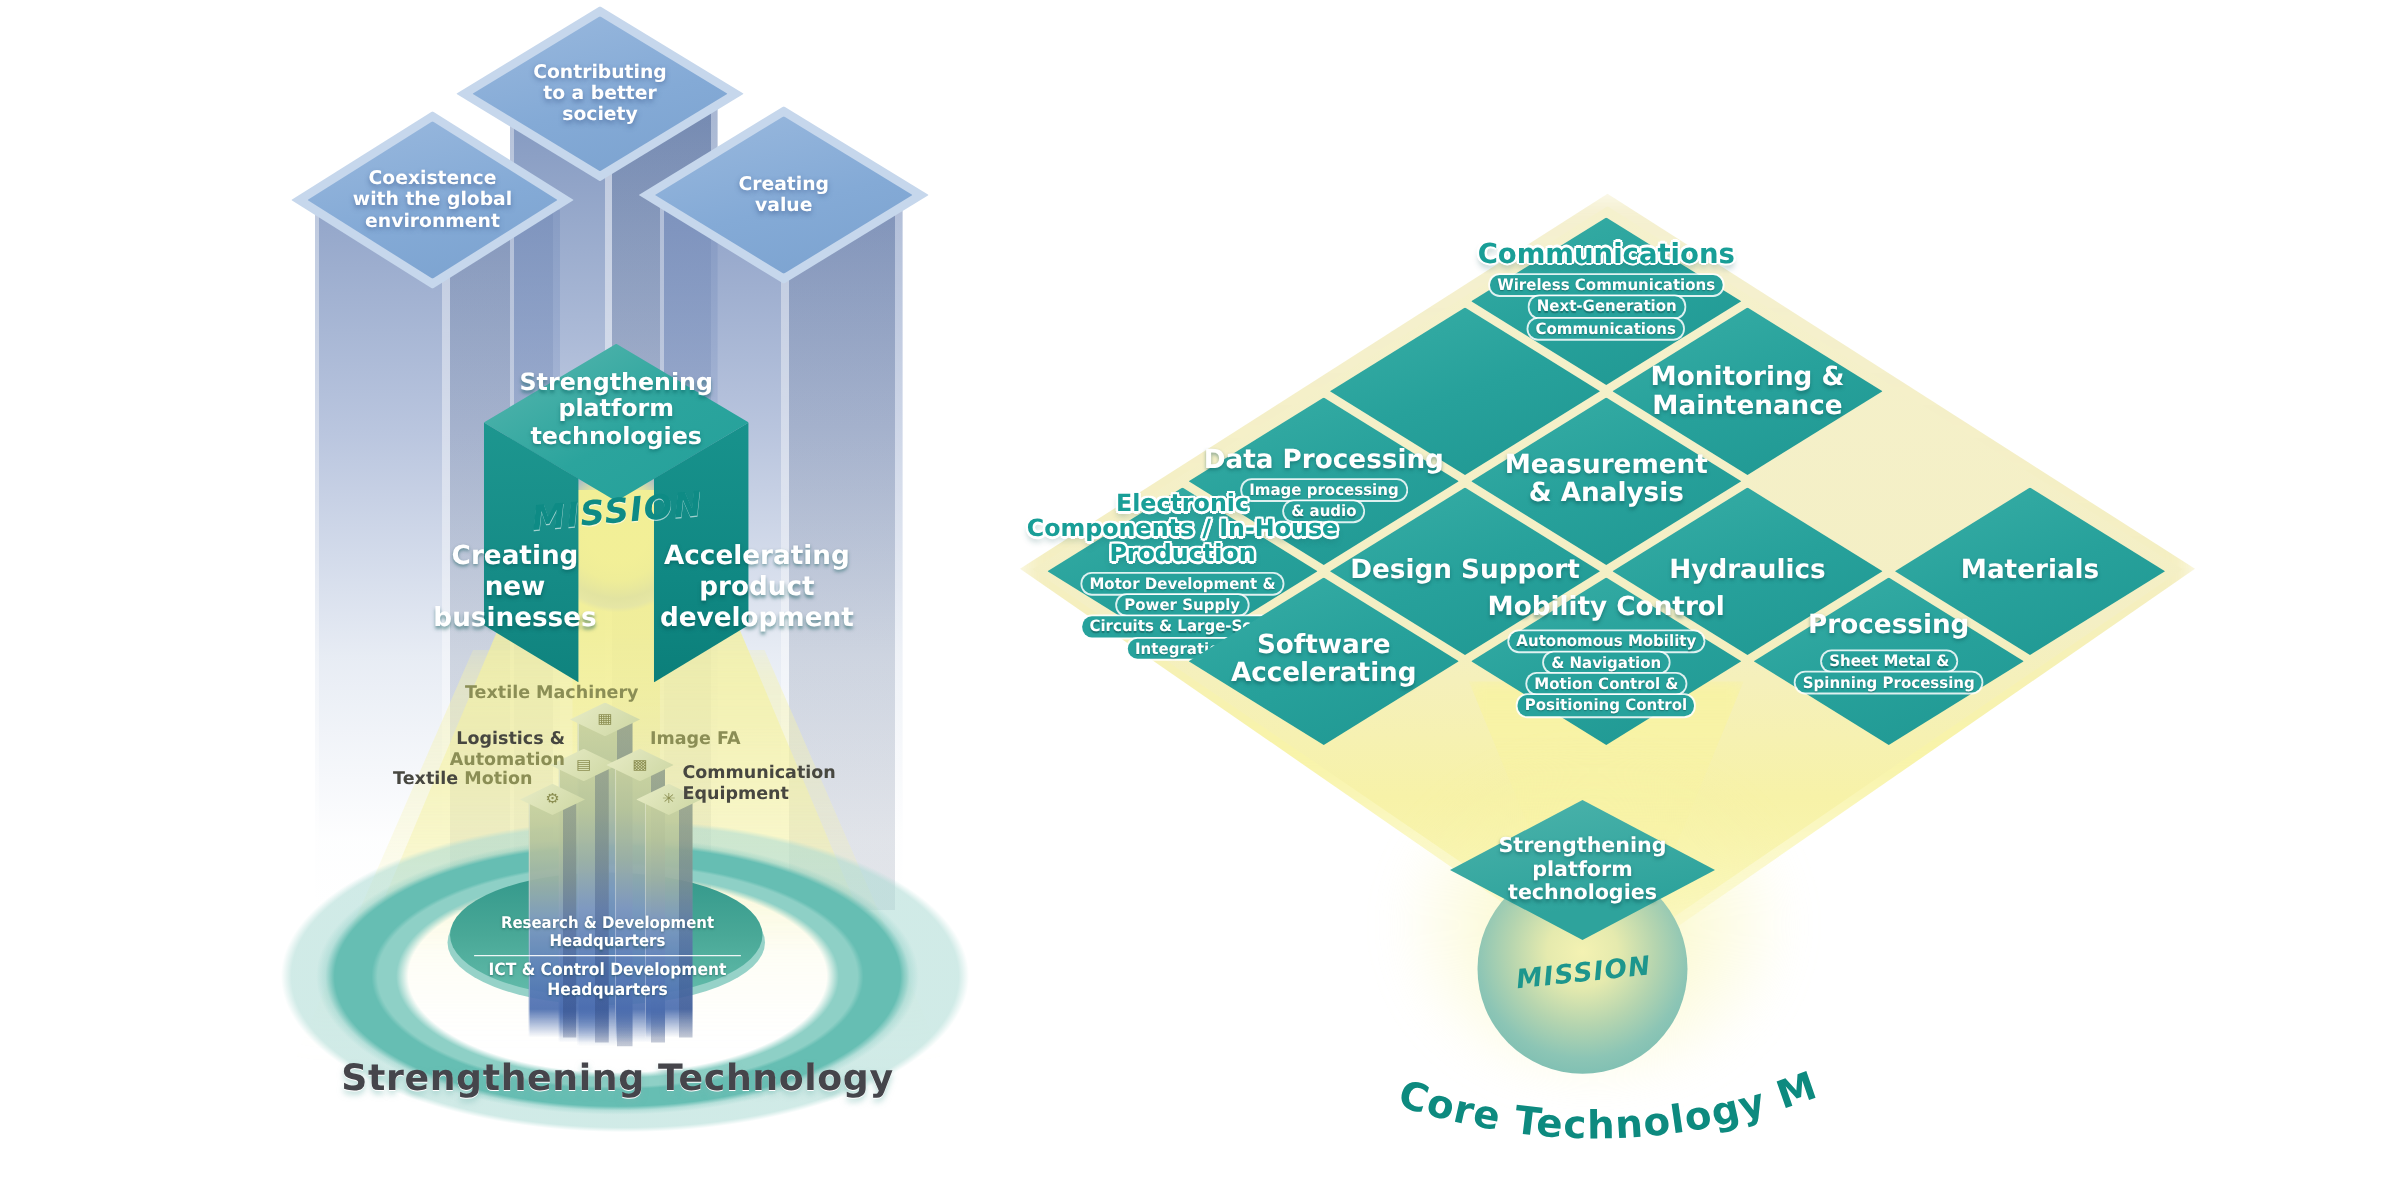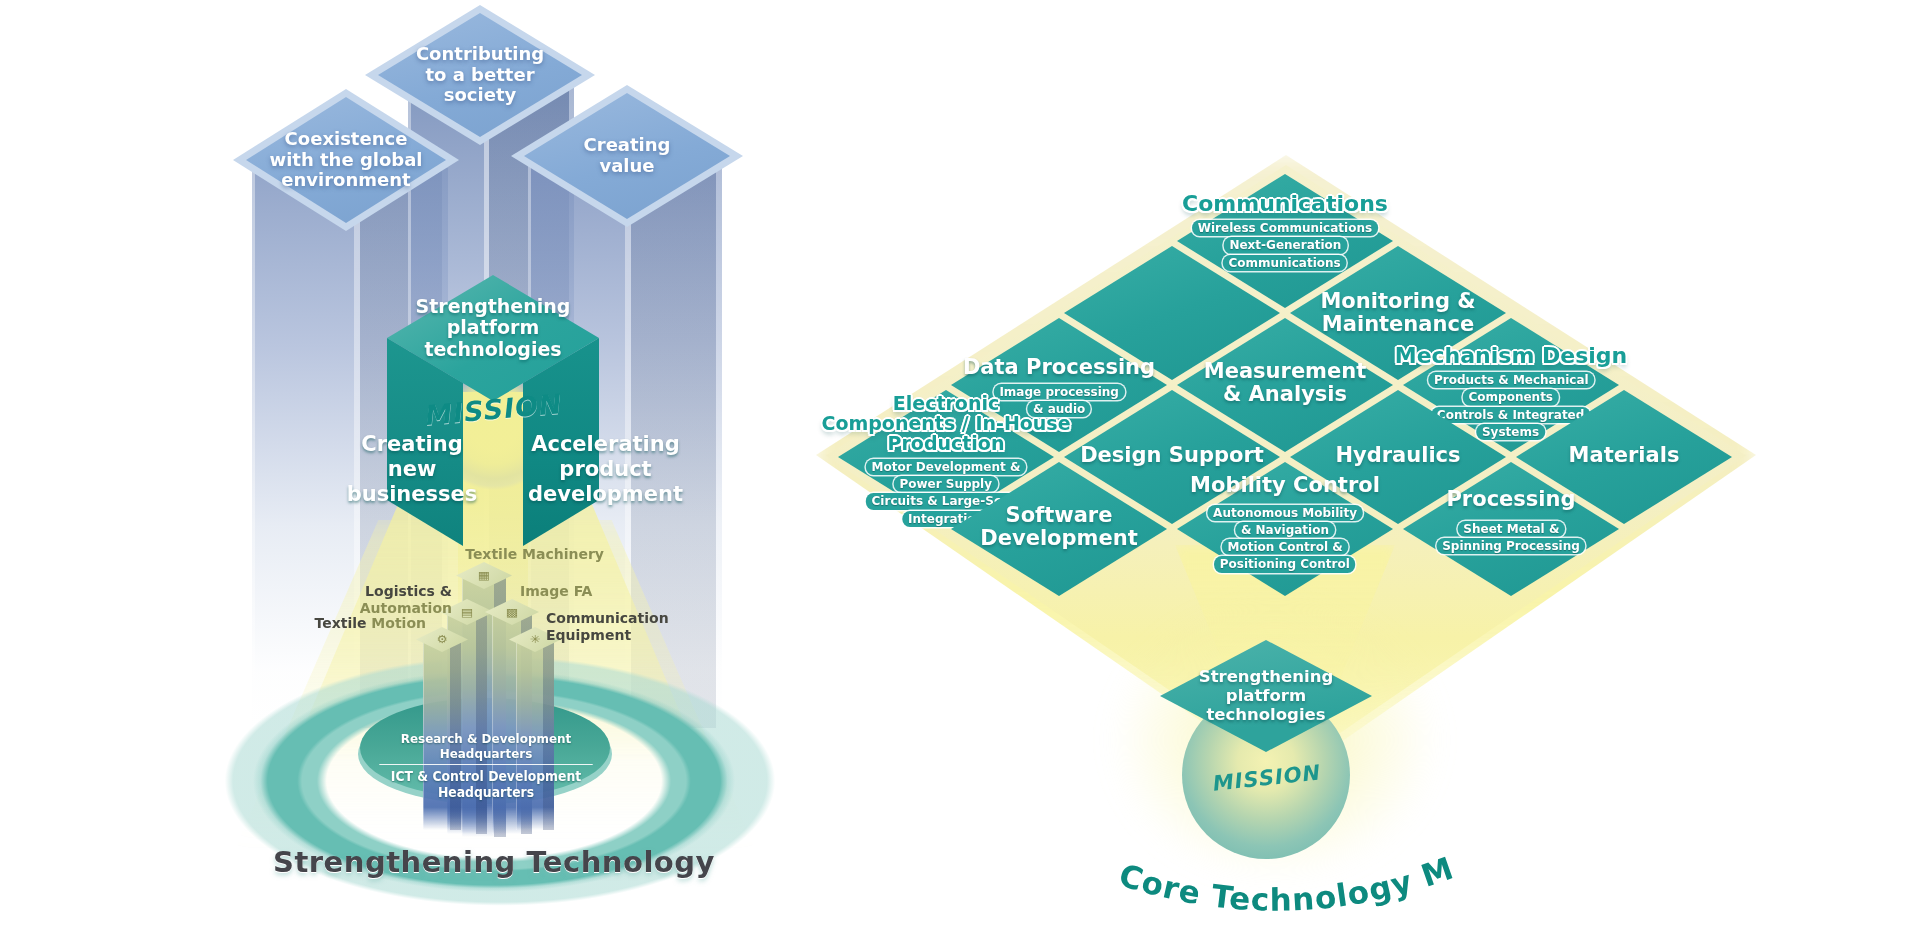--- a/index.html
+++ b/index.html
@@ -18,21 +18,21 @@
     linear-gradient(90deg,rgba(255,255,255,.40) 0 3px,rgba(0,20,60,0) 3px 52%,rgba(255,255,255,.40) 52% 55%,rgba(30,50,90,.13) 55% 97%,rgba(255,255,255,.3) 97%),
     linear-gradient(180deg,rgba(128,150,192,.85) 0%,rgba(150,168,206,.66) 32%,rgba(196,208,228,.40) 64%,rgba(238,242,248,.10) 90%,rgba(255,255,255,0) 100%);}
   #pil-r{left:528px;top:162px;width:194px;height:566px;background:
     linear-gradient(90deg,rgba(255,255,255,.40) 0 3px,rgba(0,20,60,0) 3px 50%,rgba(255,255,255,.40) 50% 53%,rgba(30,50,90,.13) 53% 97%,rgba(255,255,255,.3) 97%),
     linear-gradient(180deg,rgba(124,146,190,.85) 0%,rgba(148,166,204,.66) 32%,rgba(196,208,228,.40) 64%,rgba(238,242,248,.10) 90%,rgba(255,255,255,0) 100%);}
 
   .lcap{position:absolute;z-index:3;}
   .lcap-bg{position:absolute;inset:0;background:#c6d7ec;}
   .lcap-bg2{position:absolute;inset:8px 13px;background:linear-gradient(165deg,#9ab9de 0%,#84aad6 55%,#7ba2cf 100%);}
   .lcap-text{position:absolute;left:50%;top:50%;transform:translate(-50%,-50%);width:max-content;
-     text-align:center;color:#fff;font-weight:bold;font-size:18px;line-height:1.14;
+     text-align:center;color:#fff;font-weight:bold;font-size:15px;line-height:1.14;
      text-shadow:0 2px 4px rgba(60,90,140,.55);z-index:2;}
 
   .cubetop{left:387px;top:275px;width:212px;height:126px;background:linear-gradient(150deg,#5cb8b0 0%,#2ba49d 55%,#23a09a 100%);z-index:5;}
   .cubetop-text{left:387px;top:296px;width:212px;text-align:center;color:#fff;font-weight:bold;
      font-size:19px;line-height:1.13;text-shadow:0 2px 3px rgba(0,90,90,.5);z-index:6;}
   #face-l{left:387px;top:338px;width:76px;height:208px;z-index:5;
      clip-path:polygon(0 0,100% 21.6%,100% 100%,0 77.9%);
      background:linear-gradient(180deg,#1d968f 0%,#158b86 60%,#0f837e 100%);}
   #face-r{left:523px;top:338px;width:76px;height:208px;z-index:5;
      clip-path:polygon(0 21.6%,100% 0,100% 77.9%,0 100%);
@@ -190,21 +190,21 @@
         <span>⚙</span>
       </div>
   </div>
   <div class="mini">
     <div class="mini-body" style="left:516px;top:640px;width:38px;height:190px;"></div>
     <div class="mini-cap" style="left:509px;top:627px;width:52px;height:25px;">
         <span>✳</span>
       </div>
   </div>
 
-  <div class="plabel olive" style="left:404px;top:546px;width:200px;text-align:right;">
+  <div class="plabel olive" style="left:372px;top:546px;width:200px;text-align:left;">
     <span>Textile Machinery</span>
   </div>
   <div class="plabel" style="left:290px;top:583px;width:162px;text-align:right;">
     <span class="darklab">Logistics &amp;</span><span class="olive"> Automation</span>
   </div>
   <div class="plabel olive" style="left:520px;top:583px;"><span>Image FA</span></div>
   <div class="plabel" style="left:300px;top:615px;width:126px;text-align:right;">
     <span class="darklab">Textile</span><span class="olive"> Motion</span>
   </div>
   <div class="plabel darklab pre" style="left:546px;top:610px;"><span>Communication
@@ -267,32 +267,20 @@
   </div>
 
   <div class="tile" style="left:377px;top:318px;">
     <div class="tile-bg"></div>
     <div class="tile-text" style="top:42px;">
       <div class="hd">Measurement
 &amp; Analysis</div>
     </div>
   </div>
 
-  <div class="tile" style="left:603px;top:318px;">
-    <div class="tile-bg"></div>
-    <div class="tile-text" style="top:26px;">
-      <div class="hd-teal">Mechanism Design</div>
-      <div class="subs">
-        <span class="sub-line">Products &amp; Mechanical</span>
-        <span class="sub-line">Components</span>
-        <span class="sub-line">Controls &amp; Integrated</span>
-        <span class="sub-line">Systems</span>
-      </div>
-    </div>
-  </div>
 
   <div class="tile" style="left:38px;top:390px;">
     <div class="tile-bg"></div>
     <div class="tile-text" style="top:4px;">
       <div class="hd-teal" style="font-size:19px;">Electronic
 Components / In-House
 Production</div>
       <div class="subs">
         <span class="sub-line">Motor Development &amp;</span>
         <span class="sub-line">Power Supply</span>
@@ -320,21 +308,21 @@
     <div class="tile-bg"></div>
     <div class="tile-text" style="top:54px;">
       <div class="hd">Materials</div>
     </div>
   </div>
 
   <div class="tile" style="left:151px;top:462px;">
     <div class="tile-bg"></div>
     <div class="tile-text" style="top:42px;">
       <div class="hd">Software
-Development</div>
+Accelerating</div>
     </div>
   </div>
 
   <div class="tile" style="left:377px;top:462px;">
     <div class="tile-bg"></div>
     <div class="tile-text" style="top:12px;">
       <div class="hd">Mobility Control</div>
       <div class="subs" style="margin-top:8px;">
         <span class="sub-line">Autonomous Mobility</span>
         <span class="sub-line">&amp; Navigation</span>

